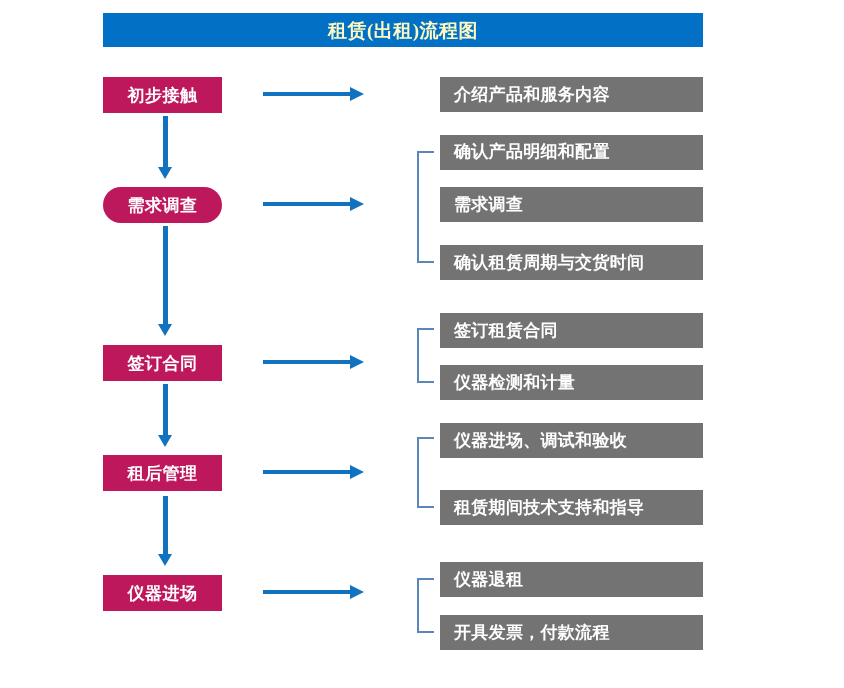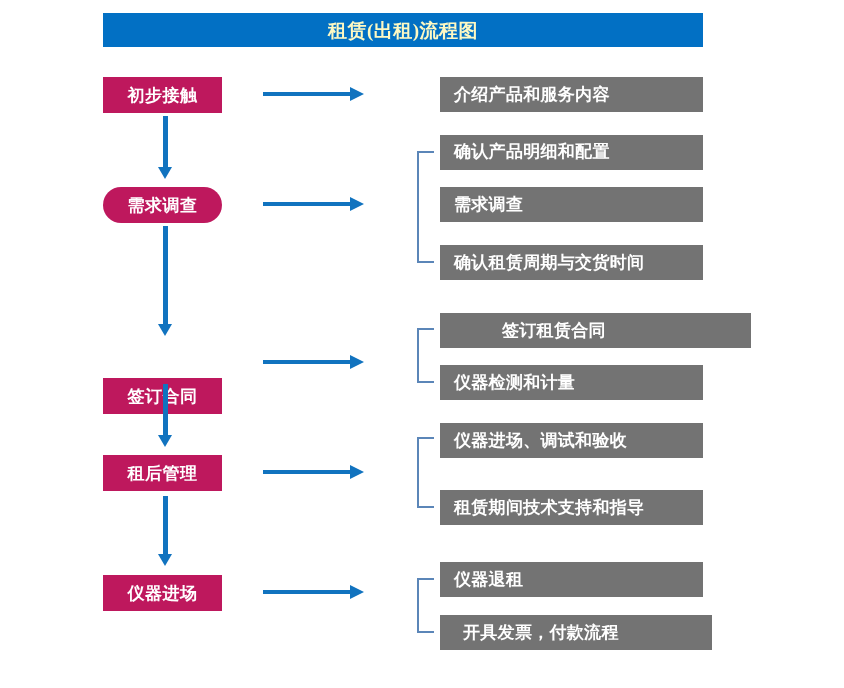--- a/index.html
+++ b/index.html
@@ -143,21 +143,21 @@
   <div class="title-bar">
     <span class="title-text">租赁(出租)流程图</span>
   </div>
 
   <div class="stage-box" style="top:77px;">
     <span class="stage-label">初步接触</span>
   </div>
   <div class="stage-box" style="top:187px;border-radius:18px;">
     <span class="stage-label">需求调查</span>
   </div>
-  <div class="stage-box" style="top:345px;margin-top:33px;">
+  <div class="stage-box" style="top:345px;">
     <span class="stage-label">签订合同</span>
   </div>
   <div class="stage-box" style="top:455px;">
     <span class="stage-label">租后管理</span>
   </div>
   <div class="stage-box" style="top:575px;">
     <span class="stage-label">仪器进场</span>
   </div>
 
   <div class="v-arrow" style="top:116px;height:63px;">
@@ -208,32 +208,32 @@
   </div>
   <div class="task-box" style="top:135px;font-family:Liberation Mono, monospace;">
     <span class="task-label">确认产品明细和配置</span>
   </div>
   <div class="task-box" style="top:187px;">
     <span class="task-label">需求调查</span>
   </div>
   <div class="task-box" style="top:245px;">
     <span class="task-label">确认租赁周期与交货时间</span>
   </div>
-  <div class="task-box" style="top:313px;padding-left:48px;">
+  <div class="task-box" style="top:313px;">
     <span class="task-label">签订租赁合同</span>
   </div>
   <div class="task-box" style="top:365px;">
     <span class="task-label">仪器检测和计量</span>
   </div>
   <div class="task-box" style="top:423px;">
     <span class="task-label">仪器进场、调试和验收</span>
   </div>
   <div class="task-box" style="top:490px;">
     <span class="task-label">租赁期间技术支持和指导</span>
   </div>
   <div class="task-box" style="top:562px;">
     <span class="task-label">仪器退租</span>
   </div>
-  <div class="task-box" style="top:615px;padding-left:9px;">
+  <div class="task-box" style="top:615px;">
     <span class="task-label">开具发票，付款流程</span>
   </div>
 
 </div>
 
 </body></html>

